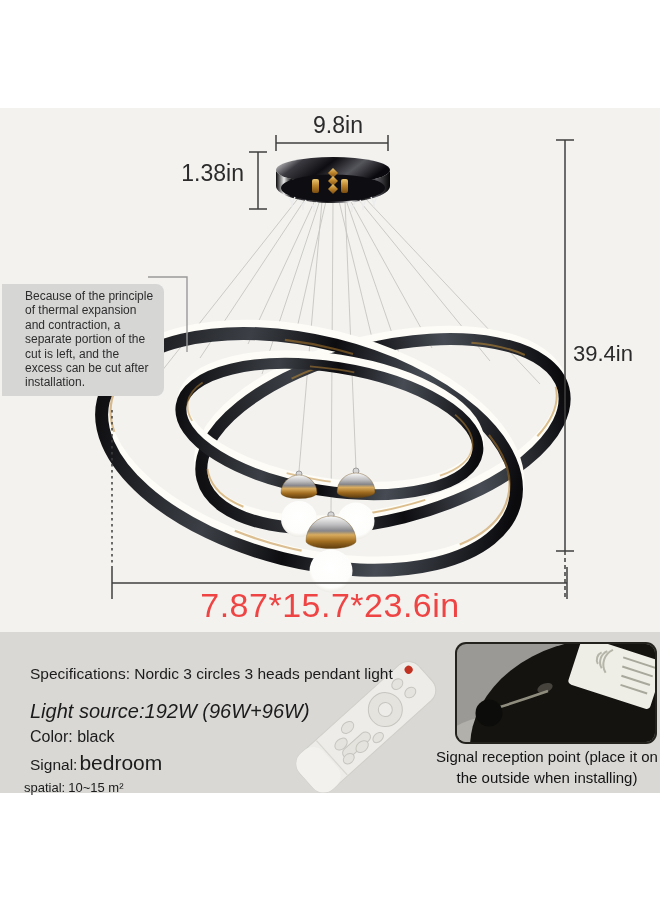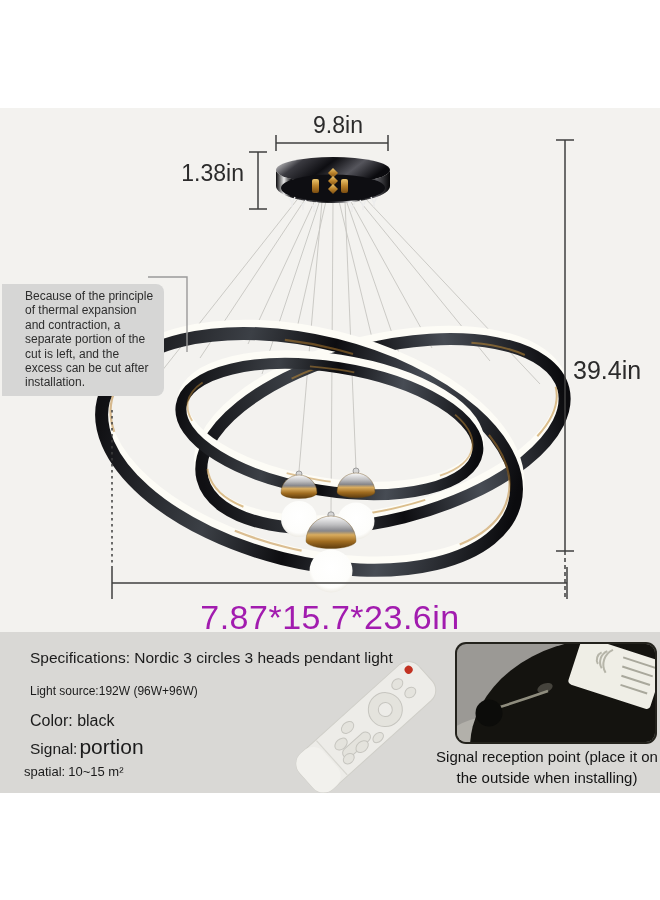--- a/index.html
+++ b/index.html
@@ -7,29 +7,29 @@
     width:660px;height:900px;position:relative;background:#ffffff;
     font-family:"Liberation Sans", sans-serif;color:#1e1e1e;overflow:hidden;
   }
   .abs{position:absolute;}
   #photo-bg{left:0;top:108px;width:660px;height:524px;background:#f3f2ef;z-index:0;}
   #spec-panel-bg{left:0;top:632px;width:660px;height:161px;background:#d9d8d5;z-index:0;}
   #scene-svg{left:0;top:0;width:660px;height:900px;z-index:1;}
   .label{z-index:2;color:#2b2b2b;}
   #dim-top-label{left:268px;top:112px;width:140px;text-align:center;font-size:23px;}
   #dim-canopy-h-label{left:148px;top:160px;width:96px;text-align:right;font-size:23px;}
-  #dim-drop-label{left:573px;top:356px;font-size:25px;}
-  #dim-overall-label{left:0;top:586px;width:660px;text-align:center;font-size:34px;color:#a21caf;letter-spacing:0.5px;margin-top:12px;}
+  #dim-drop-label{left:573px;top:341px;font-size:22px;}
+  #dim-overall-label{left:0;top:586px;width:660px;text-align:center;font-size:34px;color:#ef4444;letter-spacing:0.5px;}
   #annotation-box{
     left:2px;top:236px;width:132px;background:#d6d6d5;border-radius:0 8px 8px 0;
     padding:5px 7px 6px 23px;font-size:12px;line-height:14.4px;color:#2d2d2d;z-index:2;margin-top:48px;
   }
-  .spec-line{z-index:2;color:#1b1b1b;display:flex;align-items:baseline;white-space:nowrap;}
+  .spec-line{z-index:2;color:#1b1b1b;display:flex;align-items:baseline;white-space:nowrap;margin-top:16px;}
   #spec-1{left:30px;top:649px;font-size:15.5px;}
-  #spec-2{left:30px;top:684px;font-size:12px;}
+  #spec-2{left:30px;top:684px;font-size:20px;font-style:italic;}
   #spec-3{left:30px;top:712px;font-size:16px;}
   #spec-4{left:30px;top:735px;font-size:15.5px;}
   #spec-4 .big-val{font-size:21px;margin-left:2px;}
   #spec-5{left:24px;top:764px;font-size:13px;}
   #spec-5 .mid-val{font-size:13px;margin-left:3px;}
   #signal-caption{left:432px;top:746px;width:230px;text-align:center;
     font-size:15px;line-height:21px;color:#141414;z-index:2;}
 </style>
 </head>
 <body>
@@ -240,20 +240,20 @@
 <div id="annotation-box" class="abs">Because of the principle of thermal expansion and contraction, a separate portion of the cut is left, and the excess can be cut after installation.</div>
 
 <div id="spec-1" class="abs spec-line">Specifications: Nordic 3 circles 3 heads pendant light</div>
 <div id="spec-2" class="abs spec-line">
   <span>Light source:</span>
   <span>192W (96W+96W)</span>
 </div>
 <div id="spec-3" class="abs spec-line">Color: black</div>
 <div id="spec-4" class="abs spec-line">
   <span>Signal:</span>
-  <span class="big-val">portion</span>
+  <span class="big-val">bedroom</span>
 </div>
 <div id="spec-5" class="abs spec-line">
   <span>spatial:</span>
   <span class="mid-val">10~15 m²</span>
 </div>
 
 <div id="signal-caption" class="abs">Signal reception point (place it on the outside when installing)</div>
 
 </body></html>

